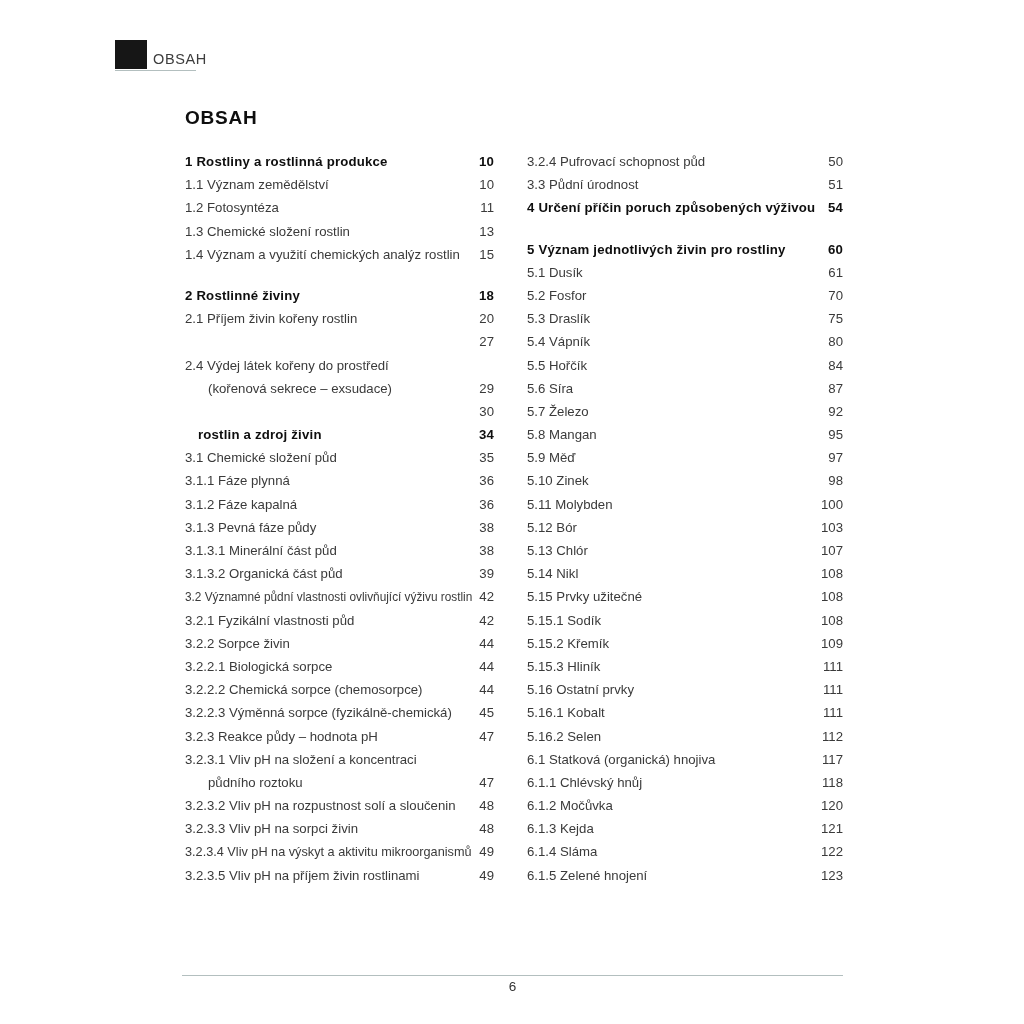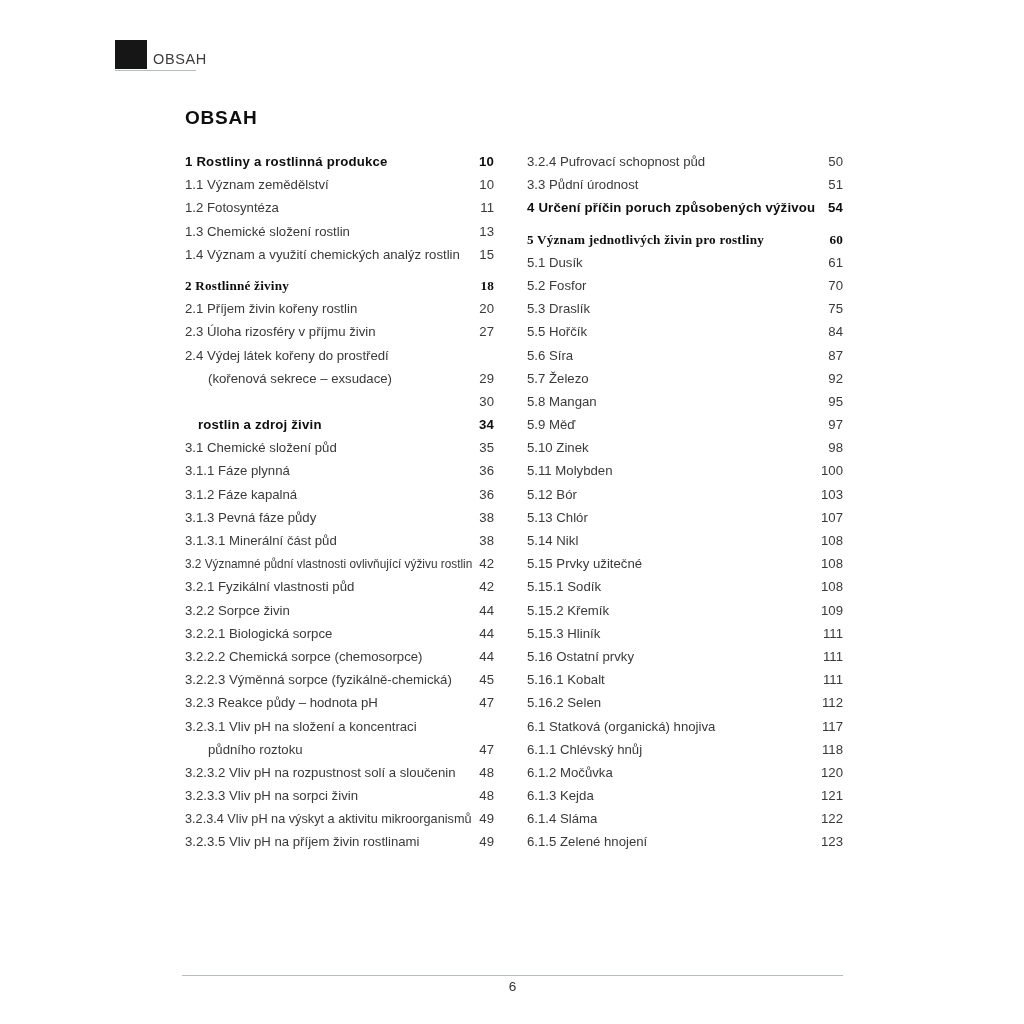--- a/index.html
+++ b/index.html
@@ -21,21 +21,21 @@
     position:absolute;left:185px;top:107px;margin:0;
     font-size:19px;font-weight:bold;color:var(--bold-text);letter-spacing:.8px;
   }
   .col{position:absolute;top:150px;}
   .col-left{left:185px;width:309px;}
   .col-right{left:527px;width:316px;}
   .toc-row{
     position:relative;height:23.2px;line-height:23.2px;
     font-size:13.2px;color:var(--text);
   }
-  .toc-row.gap{margin-top:8px;font-family:Liberation Serif, serif;}
+  .toc-row.gap{margin-top:18px;}
   .toc-row.bold{font-weight:bold;color:var(--bold-text);letter-spacing:.2px;text-align:center;}
   .lbl{position:absolute;left:0;top:0;white-space:nowrap;transform-origin:left center;}
   .lbl.ind1{left:13px;}
   .lbl.ind2{left:23px;}
   .pg{position:absolute;right:0;top:0;}
   .footer-rule{position:absolute;left:182px;top:975px;width:661px;height:1px;background:var(--rule);}
   .folio{
     position:absolute;left:182px;top:979px;width:661px;text-align:center;
     font-size:13.5px;color:#333333;
   }
@@ -74,21 +74,20 @@
     </div>
     <div class="toc-row bold gap">
       <span class="lbl">2 Rostlinné živiny</span>
       <span class="pg">18</span>
     </div>
     <div class="toc-row">
       <span class="lbl">2.1 Příjem živin kořeny rostlin</span>
       <span class="pg">20</span>
     </div>
     <div class="toc-row">
-      <span class="lbl">2.3 Úloha rizosféry v příjmu živin</span>
       <span class="pg">27</span>
     </div>
     <div class="toc-row">
       <span class="lbl">2.4 Výdej látek kořeny do prostředí</span>
     </div>
     <div class="toc-row">
       <span class="lbl ind2">(kořenová sekrece – exsudace)</span>
       <span class="pg">29</span>
     </div>
     <div class="toc-row">
@@ -112,20 +111,24 @@
     </div>
     <div class="toc-row">
       <span class="lbl">3.1.3 Pevná fáze půdy</span>
       <span class="pg">38</span>
     </div>
     <div class="toc-row">
       <span class="lbl">3.1.3.1 Minerální část půd</span>
       <span class="pg">38</span>
     </div>
     <div class="toc-row">
+      <span class="lbl">3.1.3.2 Organická část půd</span>
+      <span class="pg">39</span>
+    </div>
+    <div class="toc-row">
       <span class="lbl" style="transform: scaleX(0.897);">3.2 Významné půdní vlastnosti ovlivňující výživu rostlin</span>
       <span class="pg">42</span>
     </div>
     <div class="toc-row">
       <span class="lbl">3.2.1 Fyzikální vlastnosti půd</span>
       <span class="pg">42</span>
     </div>
     <div class="toc-row">
       <span class="lbl">3.2.2 Sorpce živin</span>
       <span class="pg">44</span>
@@ -193,20 +196,24 @@
     </div>
     <div class="toc-row">
       <span class="lbl">5.2 Fosfor</span>
       <span class="pg">70</span>
     </div>
     <div class="toc-row">
       <span class="lbl">5.3 Draslík</span>
       <span class="pg">75</span>
     </div>
     <div class="toc-row">
+      <span class="lbl">5.4 Vápník</span>
+      <span class="pg">80</span>
+    </div>
+    <div class="toc-row">
       <span class="lbl">5.5 Hořčík</span>
       <span class="pg">84</span>
     </div>
     <div class="toc-row">
       <span class="lbl">5.6 Síra</span>
       <span class="pg">87</span>
     </div>
     <div class="toc-row">
       <span class="lbl">5.7 Železo</span>
       <span class="pg">92</span>

